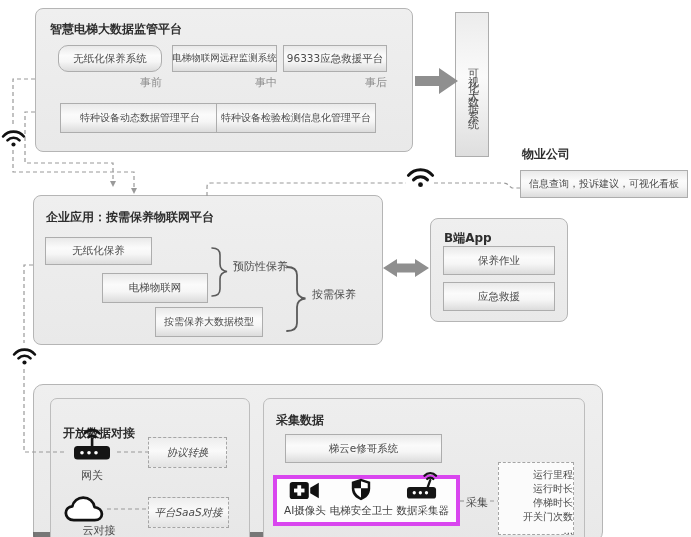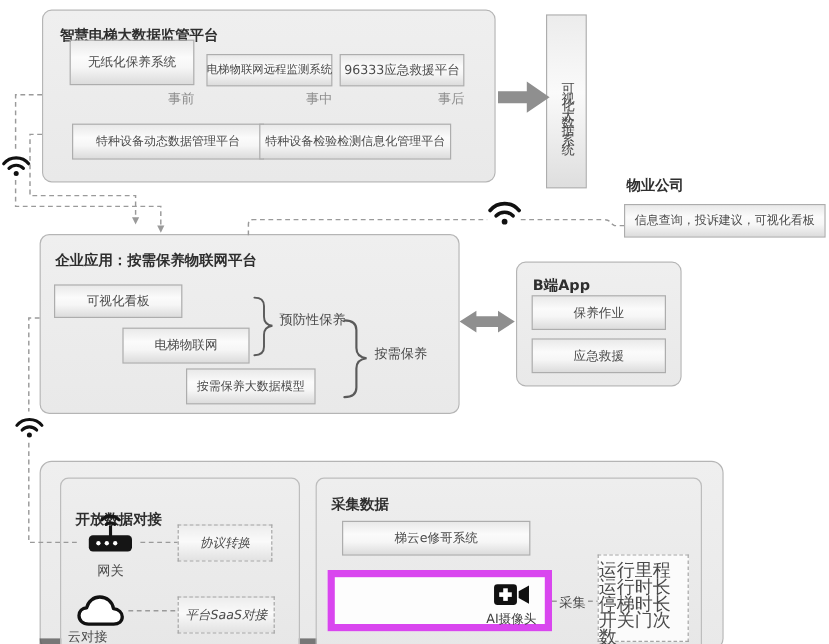--- a/index.html
+++ b/index.html
@@ -43,48 +43,48 @@
     display:flex;align-items:center;justify-content:center;padding-top:6px;
   }
   svg{display:block;}
   #overlay{position:absolute;left:0;top:0;pointer-events:none;z-index:30;}
   .z20{z-index:20;}
   .devcol{display:flex;flex-direction:column;align-items:center;justify-content:flex-end;gap:3px;}
   .devlabel{font-size:10.5px;color:#3f3f3f;white-space:nowrap;}
   .metrics{
     position:absolute;left:498px;top:462px;width:76px;height:73px;
     border:1px dashed #a5a5a5;box-sizing:border-box;background:#fbfbfb;
-    font-size:15px;color:#4a4a4a;text-align:left;line-height:14px;padding-top:5px;
+    font-size:10px;color:#4a4a4a;text-align:right;line-height:14px;padding-top:5px;
   }
   .strip{position:absolute;left:33px;top:532px;width:527px;height:5px;background:#5a5a5a;opacity:.8;}
 </style>
 </head>
 <body>
 
 <div class="panel" style="left:35px;top:8px;width:378px;height:144px;">
   <div class="title" style="left:14px;top:12px;">智慧电梯大数据监管平台</div>
 </div>
-<div class="box" style="left:58px;top:33px;width:104px;height:38px;">无纸化保养系统</div>
+<div class="box" style="left:58px;top:45px;width:104px;height:27px;border-radius:10px;">无纸化保养系统</div>
 <div class="box" style="left:172px;top:45px;width:105px;height:27px;font-size:9.5px;">电梯物联网远程监测系统</div>
 <div class="box" style="left:283px;top:45px;width:104px;height:27px;">96333应急救援平台</div>
 <div class="phase" style="left:58px;top:75px;width:104px;">事前</div>
 <div class="phase" style="left:172px;top:75px;width:105px;">事中</div>
 <div class="phase" style="left:283px;top:75px;width:104px;">事后</div>
 <div class="box" style="left:60px;top:103px;width:160px;height:30px;font-size:10px;">特种设备动态数据管理平台</div>
 <div class="box" style="left:216px;top:103px;width:160px;height:30px;font-size:10px;">特种设备检验检测信息化管理平台</div>
 
 <div class="vbox">可视化大数据系统</div>
 
 <div class="title" style="left:522px;top:146px;">物业公司</div>
 <div class="box" style="left:520px;top:170px;width:168px;height:28px;font-size:10px;">信息查询，投诉建议，可视化看板</div>
 
 <div class="panel" style="left:33px;top:195px;width:350px;height:150px;">
   <div class="title" style="left:12px;top:13px;">企业应用：按需保养物联网平台</div>
 </div>
-<div class="box" style="left:45px;top:237px;width:107px;height:28px;">可视化看板</div>
+<div class="box" style="left:45px;top:237px;width:107px;height:28px;">无纸化保养</div>
 <div class="box" style="left:102px;top:273px;width:106px;height:30px;">电梯物联网</div>
 <div class="box" style="left:155px;top:307px;width:108px;height:30px;font-size:10px;">按需保养大数据模型</div>
 <div class="small-label" style="left:233px;top:259px;">预防性保养</div>
 <div class="small-label" style="left:312px;top:287px;">按需保养</div>
 
 <div class="panel" style="left:430px;top:218px;width:138px;height:104px;">
   <div class="title" style="left:13px;top:11px;">B端App</div>
 </div>
 <div class="box" style="left:443px;top:246px;width:112px;height:29px;">保养作业</div>
 <div class="box" style="left:443px;top:282px;width:112px;height:29px;">应急救援</div>
@@ -107,39 +107,63 @@
   </svg>
 </div>
 <div class="small-label z20" style="left:70px;top:468px;width:44px;text-align:center;">网关</div>
 <div class="dashed-box z20" style="left:148px;top:437px;width:79px;height:31px;">协议转换</div>
 
 <div class="abs z20" style="left:63px;top:492px;">
   <svg width="47" height="31" viewBox="0 0 40 27">
     <path d="M9,24.5 C4.6,24.5 2,21.6 2,18.3 C2,15.2 4.3,12.9 7.6,12.6 C8.6,7.9 12.6,4.8 17.1,4.8 C22.2,4.8 26.3,8.4 27,13.2 C30.8,13.7 33.4,16.1 33.4,19.2 C33.4,22.4 30.8,24.5 27.2,24.5 Z" fill="#ffffff" stroke="#111111" stroke-width="2.4" stroke-linejoin="round"></path>
   </svg>
 </div>
-<div class="small-label z20" style="left:46px;top:523px;width:54px;text-align:center;">云对接</div>
+<div class="small-label z20" style="left:72px;top:523px;width:54px;text-align:center;">云对接</div>
 <div class="dashed-box z20" style="left:148px;top:497px;width:81px;height:31px;">平台SaaS对接</div>
 
 <div class="panel-inner z20" style="left:263px;top:398px;width:322px;height:146px;">
   <div class="title" style="left:12px;top:13px;">采集数据</div>
 </div>
 <div class="box z20" style="left:285px;top:434px;width:157px;height:29px;">梯云e修哥系统</div>
 
-<div class="abs z20" style="left:273px;top:475px;width:187px;height:51px;border:6px solid #d946ef;background:#fdfdfd;box-sizing:border-box;display:flex;align-items:flex-end;justify-content:space-between;padding:4px 7px 4px 7px;flex-direction:column;">
+<div class="abs z20" style="left:273px;top:475px;width:187px;height:51px;border:4px solid #d946ef;background:#fdfdfd;box-sizing:border-box;display:flex;align-items:flex-end;justify-content:space-between;padding:4px 7px 4px 7px;">
   <div class="devcol">
     <span>
       <svg width="31" height="21" viewBox="0 0 32 22">
         <rect x="0.5" y="2" width="20" height="18" rx="3" fill="#111111"></rect>
         <rect x="8.5" y="5.5" width="4" height="11" fill="#ffffff"></rect>
         <rect x="5" y="9" width="11" height="4" fill="#ffffff"></rect>
         <polygon points="22,8 31,3 31,19 22,14" fill="#111111"></polygon>
       </svg>
     </span>
     <span class="devlabel">AI摄像头</span>
+  </div>
+  <div class="devcol">
+    <span>
+      <svg width="20" height="23" viewBox="0 0 26 30">
+        <path d="M13,1 L25,5 V13.5 C25,21.5 20,26.5 13,29 C6,26.5 1,21.5 1,13.5 V5 Z" fill="#111111"></path>
+        <path d="M13,4.2 L21.8,7.2 V13.5 H13 Z" fill="#ffffff"></path>
+        <path d="M13,13.5 H4.2 C4.7,19.3 8.4,23.2 13,25.4 Z" fill="#ffffff"></path>
+      </svg>
+    </span>
+    <span class="devlabel">电梯安全卫士</span>
+  </div>
+  <div class="devcol">
+    <span>
+      <svg width="35" height="32" viewBox="0 0 36 33">
+        <path d="M20,7 A8,8 0 0 1 32,7" stroke="#151515" stroke-width="2.3" fill="none" stroke-linecap="round"></path>
+        <path d="M22.8,10.3 A4.2,4.2 0 0 1 29.2,10.3" stroke="#151515" stroke-width="2.3" fill="none" stroke-linecap="round"></path>
+        <path d="M26,11.5 L23.5,18.5" stroke="#151515" stroke-width="2.4" stroke-linecap="round"></path>
+        <rect x="2" y="18.5" width="30" height="12" rx="3" fill="#151515"></rect>
+        <circle cx="9.5" cy="24.5" r="1.7" fill="#ffffff"></circle>
+        <circle cx="15.8" cy="24.5" r="1.7" fill="#ffffff"></circle>
+        <circle cx="22.1" cy="24.5" r="1.7" fill="#ffffff"></circle>
+      </svg>
+    </span>
+    <span class="devlabel">数据采集器</span>
   </div>
 </div>
 
 <div class="small-label z20" style="left:466px;top:495px;">采集</div>
 
 <div class="metrics z20">
   <div>运行里程</div>
   <div>运行时长</div>
   <div>停梯时长</div>
   <div>开关门次数</div>

